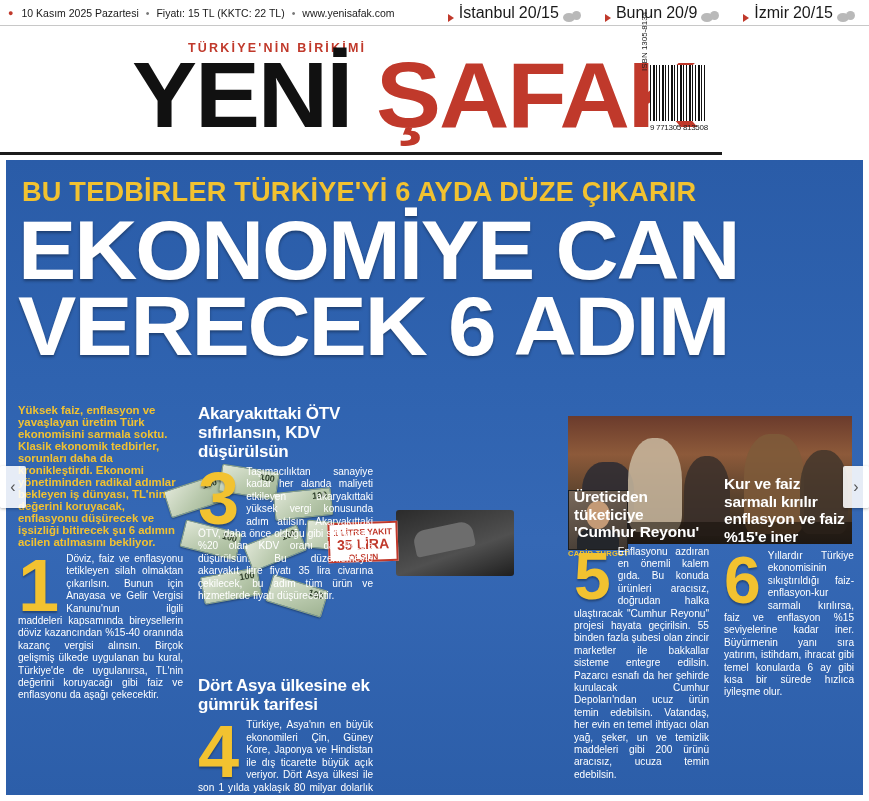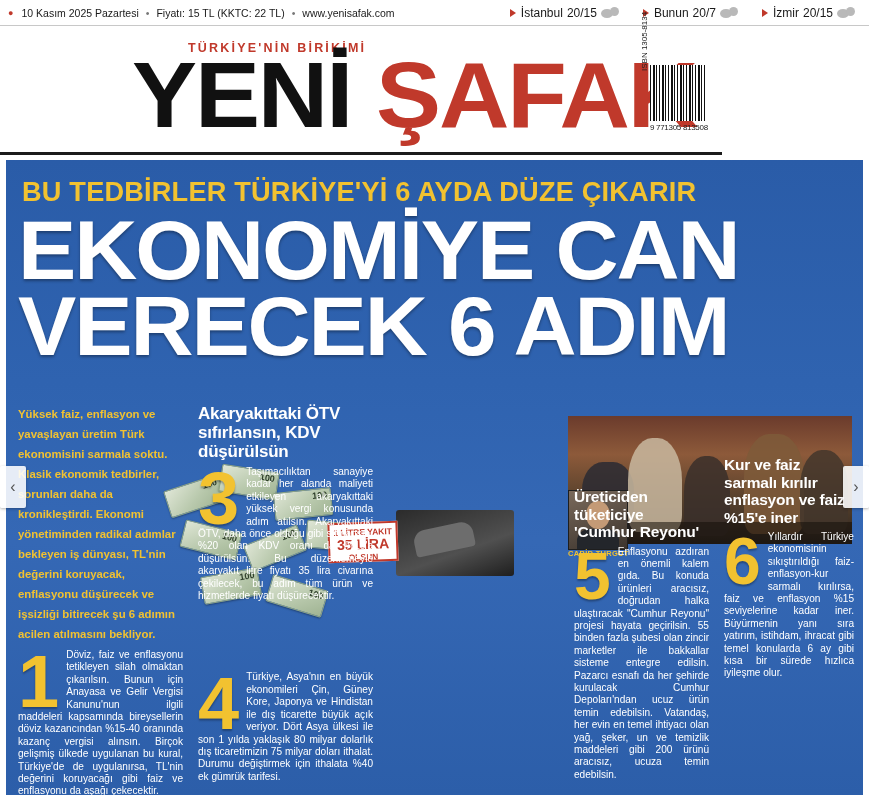--- a/index.html
+++ b/index.html
@@ -47,23 +47,23 @@
   .topbar .site { color: #1a1a1a; }
   .topbar .weather-wrap {
     margin-left: auto;
     display: flex;
     align-items: center;
     gap: 22px;
     padding-right: 4px;
   }
   .weather {
     display: flex;
-    align-items: center;
+    align-items: flex-end;
     gap: 4px;
-    font-size: 12px;
+    font-size: 16px;
     white-space: nowrap;
   }
   .weather .tri {
     width: 0; height: 0;
     border-left: 6px solid #c0392b;
     border-top: 4px solid transparent;
     border-bottom: 4px solid transparent;
     margin-right: 1px;
   }
   .cloud {
@@ -190,21 +190,21 @@
     color: #ffffff;
   }
   .col { position: absolute; top: 0; }
   .c1 { left: 0;   width: 165px; }
   .c2 { left: 180px; width: 175px; }
   .c4 { left: 556px; width: 135px; }
   .c5 { left: 706px; width: 130px; }
 
   .lead {
     font-size: 11.4px;
-    line-height: 20px;
+    line-height: 12px;
     color: #f2c230;
     font-weight: bold;
   }
   .subhead {
     font-size: 17px;
     line-height: 19px;
     font-weight: bold;
     color: #ffffff;
     margin-top: 10px;
     letter-spacing: -0.2px;
@@ -381,21 +381,21 @@
     <div class="weather-wrap">
       <span class="weather">
         <span class="tri"></span>
         <span>İstanbul</span>
         <span>20/15</span>
         <span class="cloud"></span>
       </span>
       <span class="weather">
         <span class="tri"></span>
         <span>Bunun</span>
-        <span>20/7</span>
+        <span>20/9</span>
         <span class="cloud"></span>
       </span>
       <span class="weather">
         <span class="tri"></span>
         <span>İzmir</span>
         <span>20/15</span>
         <span class="cloud"></span>
       </span>
     </div>
   </div>
@@ -468,37 +468,38 @@
       </div>
 
       <div class="col c2">
         <div class="subhead" style="margin-top:0">Akaryakıttaki ÖTV sıfırlansın, KDV düşürülsün</div>
         <div>
           <span class="bignum">3</span>
           <div class="body">Taşımacılıktan sanayiye kadar her alanda maliyeti etkileyen akaryakıttaki yüksek vergi konusunda adım atılsın. Akaryakıttaki ÖTV, daha önce olduğu gibi sıfırlansın. %20 olan KDV oranı da %10'a düşürülsün. Bu düzenlemeyle akaryakıt litre fiyatı 35 lira civarına çekilecek, bu adım tüm ürün ve hizmetlerde fiyatı düşürecektir.</div>
           <div class="clear"></div>
         </div>
         <div style="height:64px"></div>
+        <div class="subhead">Dört Asya ülkesine ek gümrük tarifesi</div>
         <div>
           <span class="bignum">4</span>
           <div class="body">Türkiye, Asya'nın en büyük ekonomileri Çin, Güney Kore, Japonya ve Hindistan ile dış ticarette büyük açık veriyor. Dört Asya ülkesi ile son 1 yılda yaklaşık 80 milyar dolarlık dış ticaretimizin 75 milyar doları ithalat. Durumu değiştirmek için ithalata %40 ek gümrük tarifesi.</div>
           <div class="clear"></div>
         </div>
       </div>
 
       <div class="col c4" style="top:68px">
         <div class="subhead small" style="margin-top:16px">Üreticiden tüketiciye 'Cumhur Reyonu'</div>
         <div>
           <span class="bignum tight">5</span>
           <div class="body">Enflasyonu azdıran en önemli kalem gıda. Bu konuda ürünleri aracısız, doğrudan halka ulaştıracak "Cumhur Reyonu" projesi hayata geçirilsin. 55 binden fazla şubesi olan zincir marketler ile bakkallar sisteme entegre edilsin. Pazarcı esnafı da her şehirde kurulacak Cumhur Depoları'ndan ucuz ürün temin edebilsin. Vatandaş, her evin en temel ihtiyacı olan yağ, şeker, un ve temizlik maddeleri gibi 200 ürünü aracısız, ucuza temin edebilsin.</div>
           <div class="clear"></div>
         </div>
       </div>
 
-      <div class="col c5" style="top:52px">
+      <div class="col c5" style="top:71px">
         <div class="subhead small" style="margin-top:0">Kur ve faiz sarmalı kırılır enflasyon ve faiz %15'e iner</div>
         <div>
           <span class="bignum tight">6</span>
           <div class="body">Yıllardır Türkiye ekonomisinin sıkıştırıldığı faiz-enflasyon-kur sarmalı kırılırsa, faiz ve enflasyon %15 seviyelerine kadar iner. Büyürmenin yanı sıra yatırım, istihdam, ihracat gibi temel konularda 6 ay gibi kısa bir sürede hızlıca iyileşme olur.</div>
           <div class="clear"></div>
         </div>
       </div>
 
     </div>
   </div>

